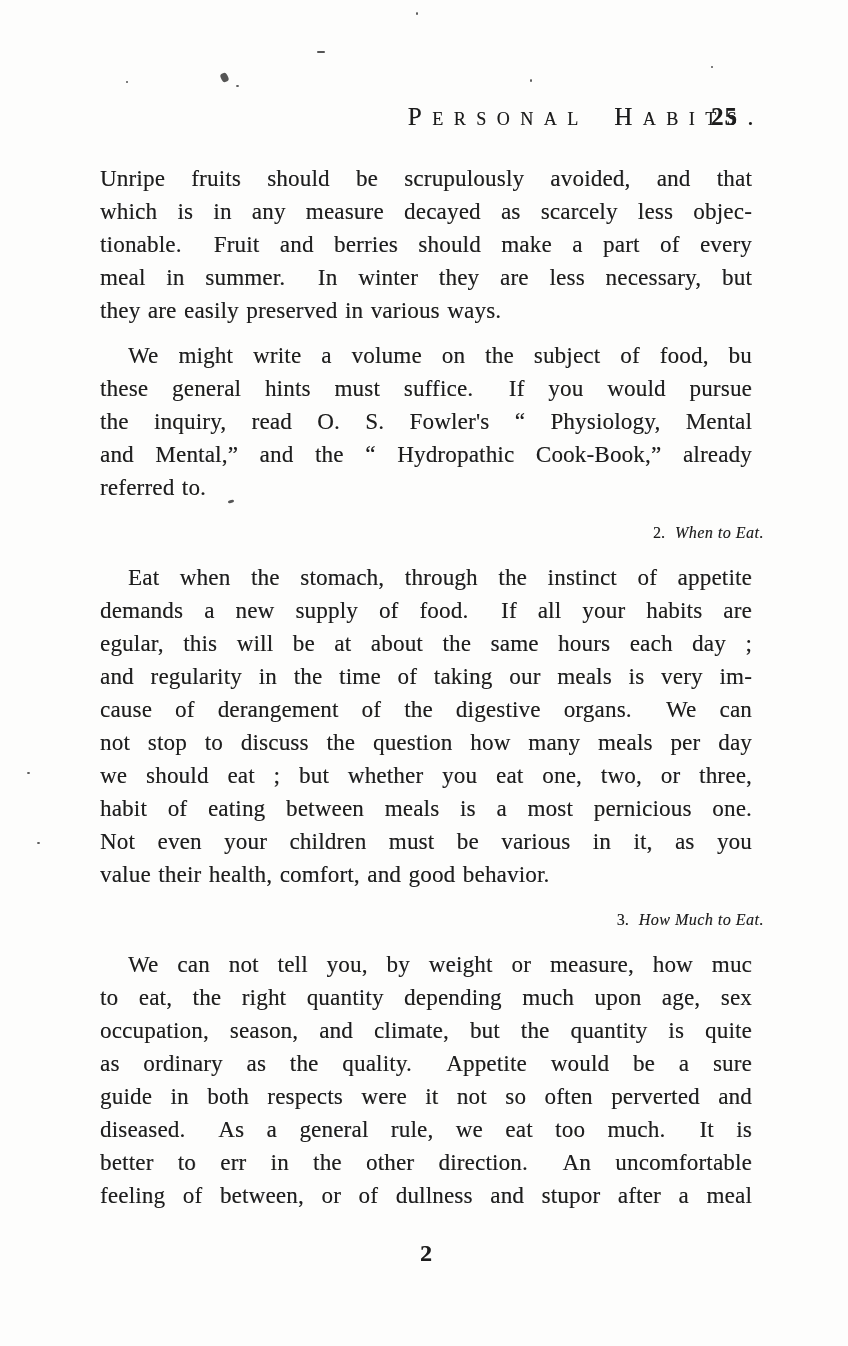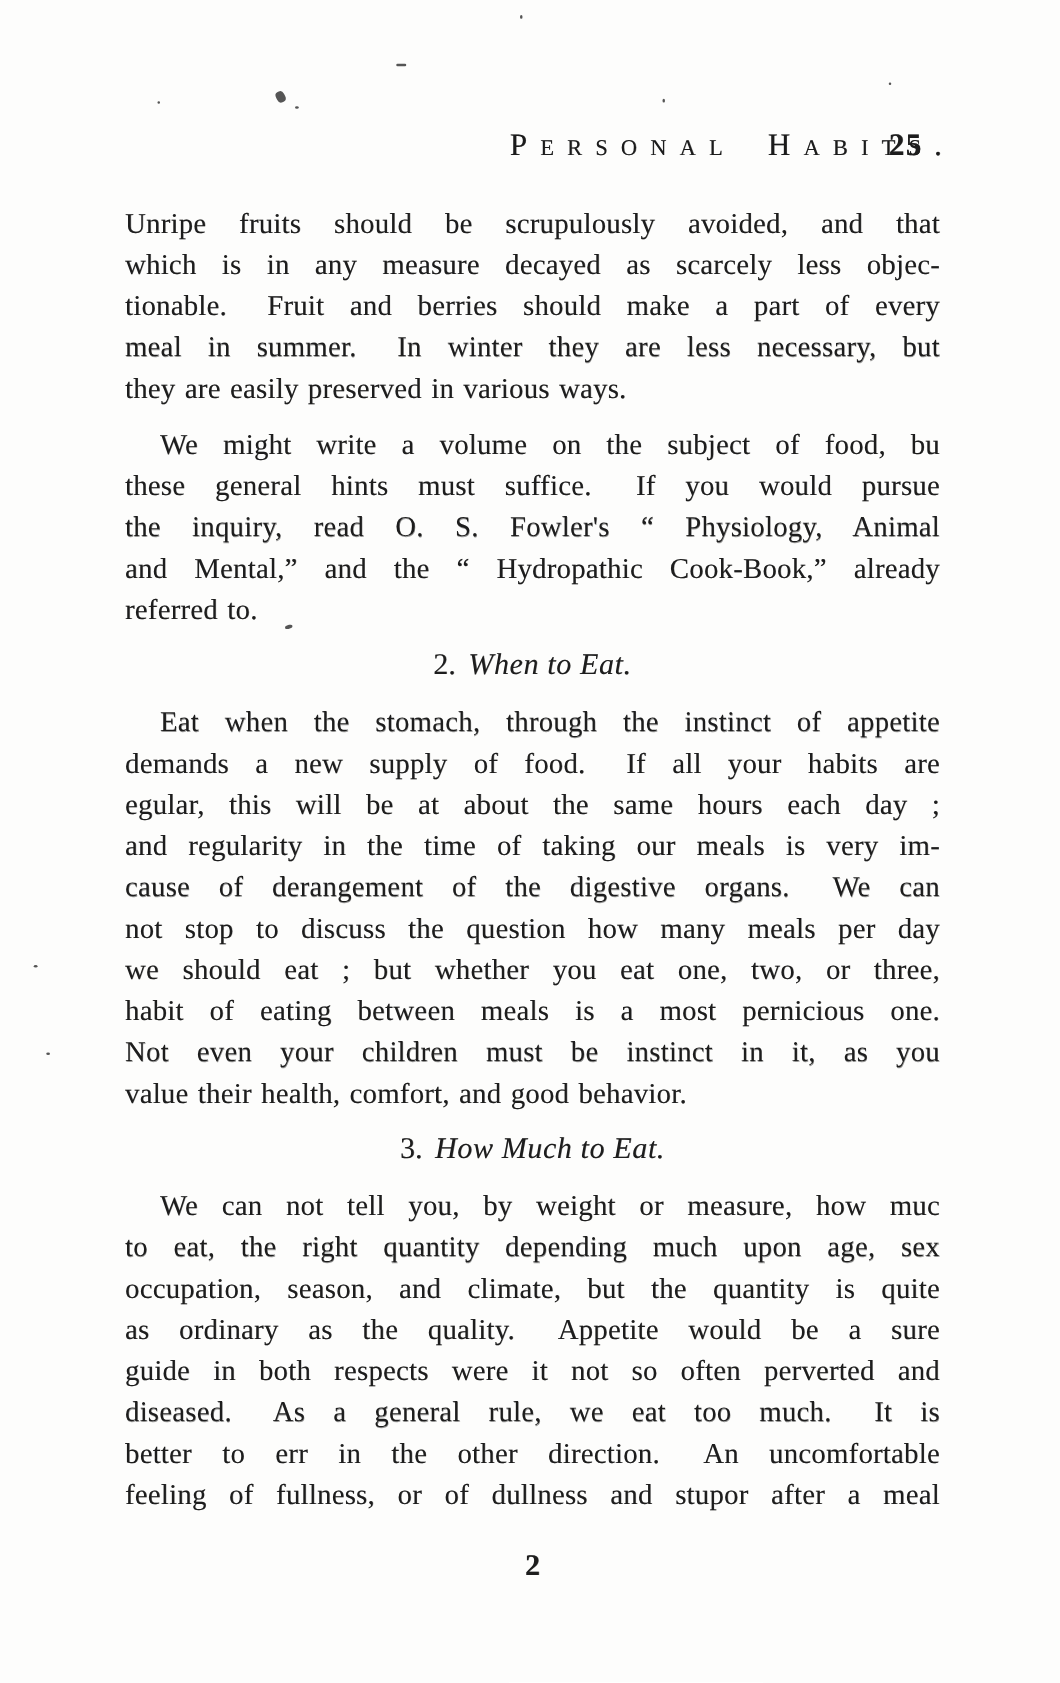--- a/index.html
+++ b/index.html
@@ -57,24 +57,24 @@
     white-space: nowrap;
     text-shadow: 0.3px 0.3px 0.35px rgba(0,0,0,0.40);
   }
   .line.noj {
     text-align: center;
     text-align-last: left;
     white-space: normal;
   }
   .line.indent { text-indent: 28px; }
   .heading {
-    font-size: 24px;
+    font-size: 16px;
     line-height: 33px;
     height: 33px;
-    text-align: center;
+    text-align: right;
     text-shadow: 0.3px 0.3px 0.35px rgba(0,0,0,0.40);
   }
   .heading .hnum { font-style: normal; padding-right: 10px; }
   .heading .htitle { font-style: italic; letter-spacing: 0.5px; }
   .heading.space-after { margin-bottom: 1px; }
   
   .signature {
     position: absolute;
     top: 1240px;
     left: 88px;
@@ -106,47 +106,47 @@
       <div class="para">
         <div class="line">Unripe fruits should be scrupulously avoided, and that</div>
         <div class="line">which is in any measure decayed as scarcely less objec-</div>
         <div class="line">tionable.  Fruit and berries should make a part of every</div>
         <div class="line">meal in summer.  In winter they are less necessary, but</div>
         <div class="line noj">they are easily preserved in various ways.</div>
       </div>
       <div class="para">
         <div class="line indent">We might write a volume on the subject of food, bu</div>
         <div class="line">these general hints must suffice.  If you would pursue</div>
-        <div class="line">the inquiry, read O. S. Fowler's “ Physiology, Animal</div>
+        <div class="line">the inquiry, read O. S. Fowler's “ Physiology, Mental</div>
         <div class="line">and Mental,” and the “ Hydropathic Cook-Book,” already</div>
         <div class="line noj">referred to.</div>
       </div>
       <div class="heading"><span class="hnum">2.</span><span class="htitle">When to Eat.</span></div>
       <div class="para">
         <div class="line indent">Eat when the stomach, through the instinct of appetite</div>
         <div class="line">demands a new supply of food.  If all your habits are</div>
         <div class="line">egular, this will be at about the same hours each day ;</div>
         <div class="line">and regularity in the time of taking our meals is very im-</div>
         <div class="line">cause of derangement of the digestive organs.  We can</div>
         <div class="line">not stop to discuss the question how many meals per day</div>
         <div class="line">we should eat ; but whether you eat one, two, or three,</div>
         <div class="line">habit of eating between meals is a most pernicious one.</div>
-        <div class="line">Not even your children must be instinct in it, as you</div>
+        <div class="line">Not even your children must be various in it, as you</div>
         <div class="line noj">value their health, comfort, and good behavior.</div>
       </div>
       <div class="heading space-after"><span class="hnum">3.</span><span class="htitle">How Much to Eat.</span></div>
       <div class="para">
         <div class="line indent">We can not tell you, by weight or measure, how muc</div>
         <div class="line">to eat, the right quantity depending much upon age, sex</div>
         <div class="line">occupation, season, and climate, but the quantity is quite</div>
         <div class="line">as ordinary as the quality.  Appetite would be a sure</div>
         <div class="line">guide in both respects were it not so often perverted and</div>
         <div class="line">diseased.  As a general rule, we eat too much.  It is</div>
         <div class="line">better to err in the other direction.  An uncomfortable</div>
-        <div class="line">feeling of fullness, or of dullness and stupor after a meal</div>
+        <div class="line">feeling of between, or of dullness and stupor after a meal</div>
       </div>
     </div>
 
   <div class="signature">2</div>
 
   <div class="speck" style="left:416px;top:12px;width:2px;height:3px;"></div>
   <div class="speck" style="left:317px;top:51px;width:8px;height:2px;border-radius:1px;"></div>
   <div class="speck" style="left:221px;top:73px;width:7px;height:9px;border-radius:40%;transform:rotate(-28deg);"></div>
   <div class="speck" style="left:126px;top:81px;width:2px;height:2px;"></div>
   <div class="speck" style="left:236px;top:85px;width:3px;height:2px;"></div>

